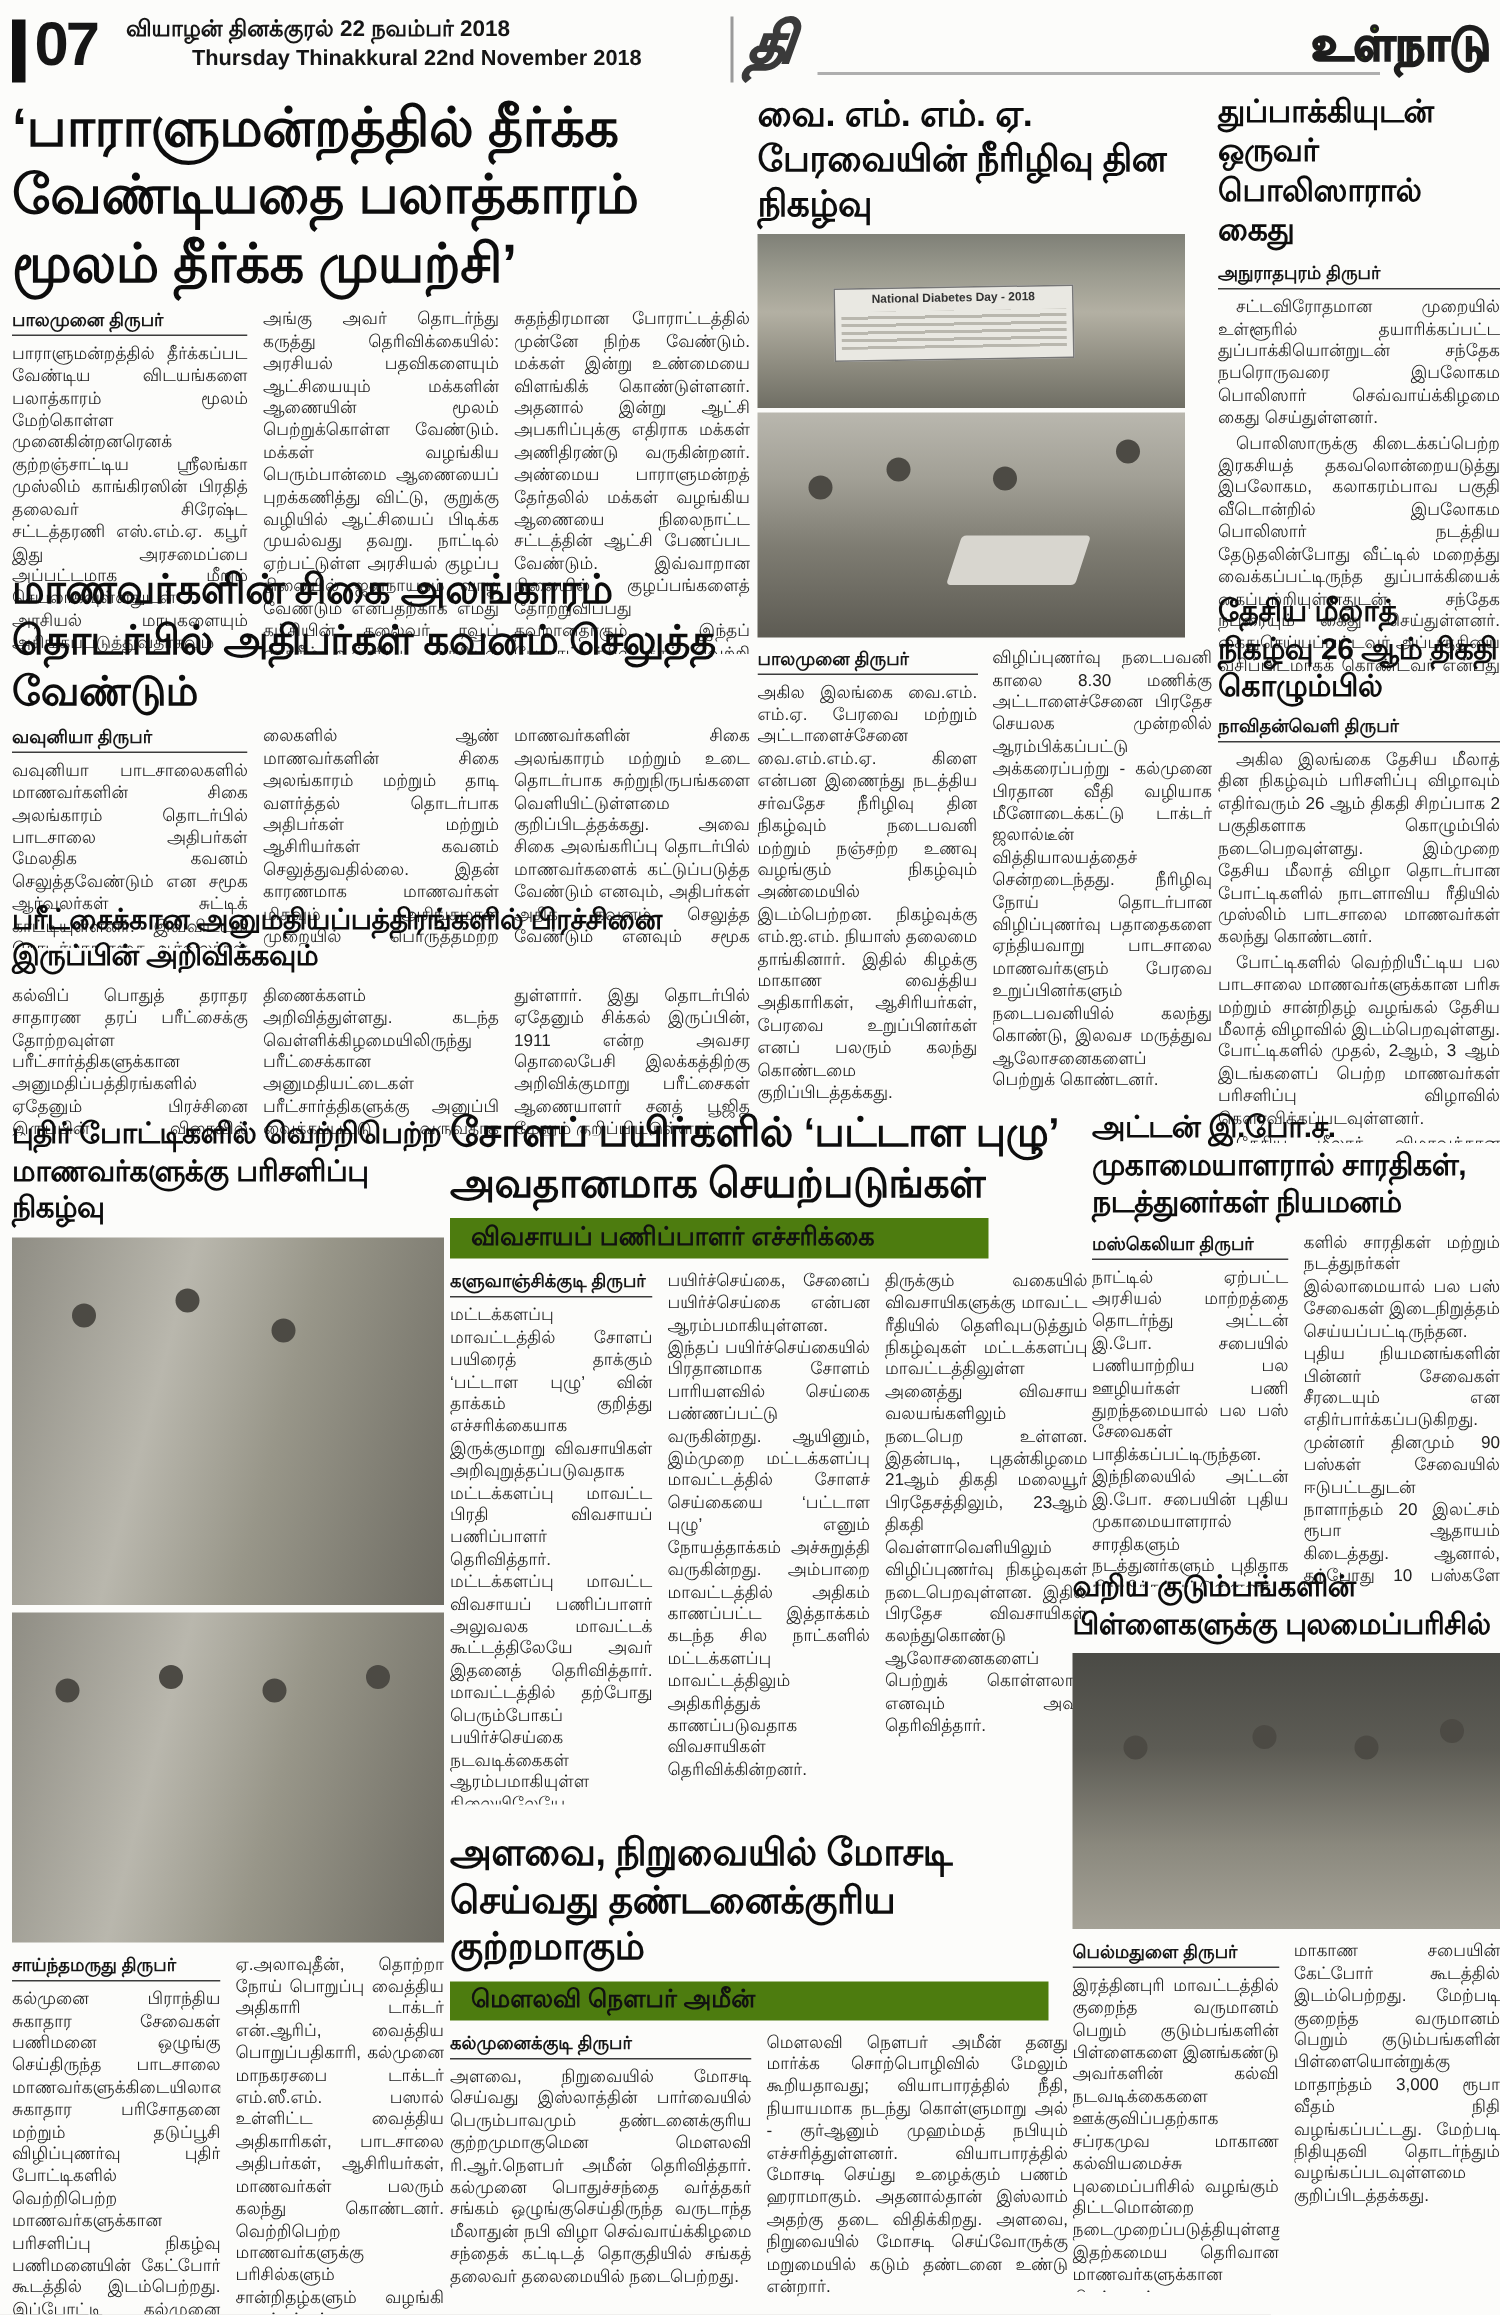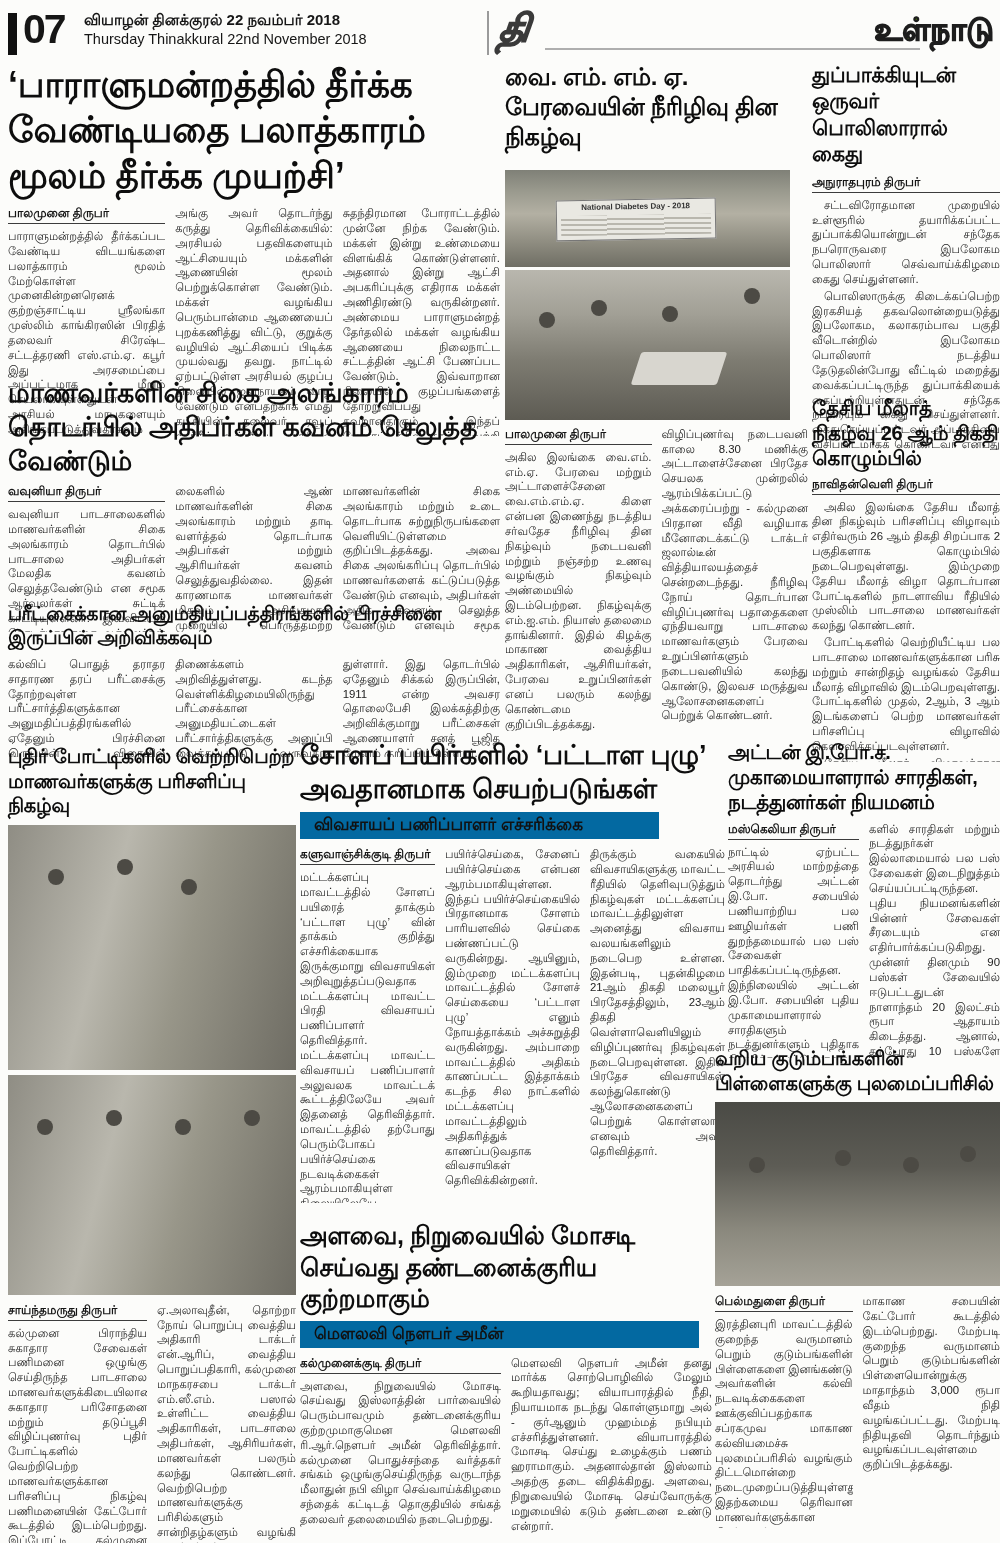--- a/index.html
+++ b/index.html
@@ -7,38 +7,38 @@
     position:relative;width:1000px;height:1543px;margin:0 auto;
     background:#fcfcfa;color:#161616;
     font-family:"Liberation Sans","DejaVu Sans",sans-serif;
     overflow:hidden;
   }
   
   .hdr-bar{position:absolute;left:8px;top:13px;width:9px;height:42px;background:#101010;}
   .pageno{position:absolute;left:23px;top:6px;font-size:41px;font-weight:700;letter-spacing:-2px;}
   .dates{position:absolute;left:84px;top:11px;line-height:1.25;}
   .date-ta{font-size:15px;font-weight:700;}
-  .date-en{font-size:14.5px;font-weight:400;}
+  .date-en{font-size:14.5px;font-weight:700;margin-left:44px;}
   .hdr-vline{position:absolute;left:487px;top:11px;width:2px;height:44px;background:#9a9a9a;}
   .logo{position:absolute;left:499px;top:8px;font-size:37px;font-weight:700;font-style:italic;
         color:#ffffff;-webkit-text-stroke:1.6px #3a3a3a;transform:skewX(-6deg);}
   .hdr-line{position:absolute;left:545px;top:48px;width:375px;height:2px;background:#aeaeae;}
   .section-label{position:absolute;right:6px;top:12px;font-size:31px;font-weight:700;
         color:#4d7c0f;-webkit-text-stroke:1.3px #1d1d1d;}
   
   .article{position:absolute;}
   .hl{font-weight:700;letter-spacing:-0.3px;line-height:1.26;color:#0d0d0d;}
   .byline{display:block;font-size:12px;font-weight:700;padding-bottom:2px;margin-bottom:5px;
           border-bottom:1.5px solid #3c3c3c;}
   .cols{display:flex;gap:10px;overflow:hidden;}
   .col{flex:1;overflow:hidden;}
   .body{font-size:11.4px;line-height:1.3;text-align:justify;color:#222;
         overflow:hidden;text-justify:inter-word;}
   .body p{margin:0 0 2px 0;text-indent:12px;}
-  .subhead{background:#0369a1;color:#111;font-weight:700;display:flex;align-items:center;
+  .subhead{background:#4d7c0f;color:#111;font-weight:700;display:flex;align-items:center;
            padding:3px 0 3px 14px;}
   
   .photo{position:relative;overflow:hidden;background:#9a988f;}
   .ph-march{background:
       linear-gradient(180deg,#7f8077 0%,#9a9a8e 22%,#b3b0a3 45%,#8e8c80 75%,#6f6e64 100%);}
   .ph-meeting{background:
       linear-gradient(180deg,#b9b7ae 0%,#a19f95 30%,#7e7c72 60%,#5d5b53 100%);}
   .ph-prize1,.ph-prize2{background:
       linear-gradient(105deg,#8f8d84 0%,#b9b7ad 35%,#989689 60%,#6e6c63 100%);}
   .ph-scholar{background:
@@ -77,21 +77,21 @@
         <span class="byline">பாலமுனை திருபர்</span>
         <div class="body">பாராளுமன்றத்தில் தீர்க்கப்பட வேண்டிய விடயங்களை பலாத்காரம் மூலம் மேற்கொள்ள முனைகின்றனரெனக் குற்றஞ்சாட்டிய ஸ்ரீலங்கா முஸ்லிம் காங்கிரஸின் பிரதித் தலைவர் சிரேஷ்ட சட்டத்தரணி எஸ்.எம்.ஏ. கபூர் இது அரசமைப்பை அப்பட்டமாக மீறும் செயலாகவுள்ளதுடன் அரசியல் மரபுகளையும் அசிங்கப்படுத்துவதாகவும் உன்னதாகவும் தெரிவித்தார். அட்டாளைச்சேனை மத்திய வீதியை 10.5 மில்லியன் ரூபா செலவில் காபட் வீதியாகப் புனரமைக்கும் அங்கு ராப்பண நிகழ்வு ஞாயிற்றுக்கிழமை நடைபெற்றபோது அதிதியாகக் கலந்துகொண்டு உரையாற்றுகையிலேயே அவர் இவ்வாறு தெரிவித்தார்.</div>
       </div>
       <div class="col body">அங்கு அவர் தொடர்ந்து கருத்து தெரிவிக்கையில்: அரசியல் பதவிகளையும் ஆட்சியையும் மக்களின் ஆணையின் மூலம் பெற்றுக்கொள்ள வேண்டும். மக்கள் வழங்கிய பெரும்பான்மை ஆணையைப் புறக்கணித்து விட்டு, குறுக்கு வழியில் ஆட்சியைப் பிடிக்க முயல்வது தவறு. நாட்டில் ஏற்பட்டுள்ள அரசியல் குழப்ப நிலையில் ஜனநாயகம் வாழ வேண்டும் என்பதற்காக எமது கட்சியின் தலைவர் ரவூப் ஹக்கீம் உள்ளிட்ட அரசியல் தலைமைகளுடன் இணைந்து பல முயற்சிகள் மேற்கொள்ளப்பட்டு வருகின்றன. இதனால், ஜனநாயகம் போன்றவை வெற்றி பெறுவதுவரை இந்தப் போராட்டம் தொடரும் என்றும் அவர் தெரிவித்தார்.</div>
       <div class="col body">சுதந்திரமான போராட்டத்தில் முன்னே நிற்க வேண்டும். மக்கள் இன்று உண்மையை விளங்கிக் கொண்டுள்ளனர். அதனால் இன்று ஆட்சி அபகரிப்புக்கு எதிராக மக்கள் அணிதிரண்டு வருகின்றனர். அண்மைய பாராளுமன்றத் தேர்தலில் மக்கள் வழங்கிய ஆணையை நிலைநாட்ட சட்டத்தின் ஆட்சி பேணப்பட வேண்டும். இவ்வாறான நிலையில் குழப்பங்களைத் தோற்றுவிப்பது தவறானதாகும். இந்தப் போராட்டத்தில் நாம் வெற்றி பெறுவோம் என்றும் அவர் மேலும் தெரிவித்தார்.</div>
     </div>
   </div>
 
   <div class="article" style="left:505px;top:62px;width:303px;">
     <div class="hl" style="font-size:24px;">வை. எம். எம். ஏ. பேரவையின் நீரிழிவு தின நிகழ்வு</div>
-    <div class="photo ph-march" style="margin-top:17px;width:285px;height:97px;">
+    <div class="photo ph-march" style="margin-top:3px;width:285px;height:116px;">
       <div class="banner">
         <div class="banner-title">National Diabetes Day - 2018</div>
         <div class="banner-lines"></div>
       </div>
     </div>
     <div class="photo ph-meeting" style="margin-top:3px;width:285px;height:150px;">
       <div class="table-cloth"></div>
       <div class="head-dot" style="left:12%;top:28%;"></div>
       <div class="head-dot" style="left:30%;top:20%;"></div>
       <div class="head-dot" style="left:55%;top:24%;"></div>

